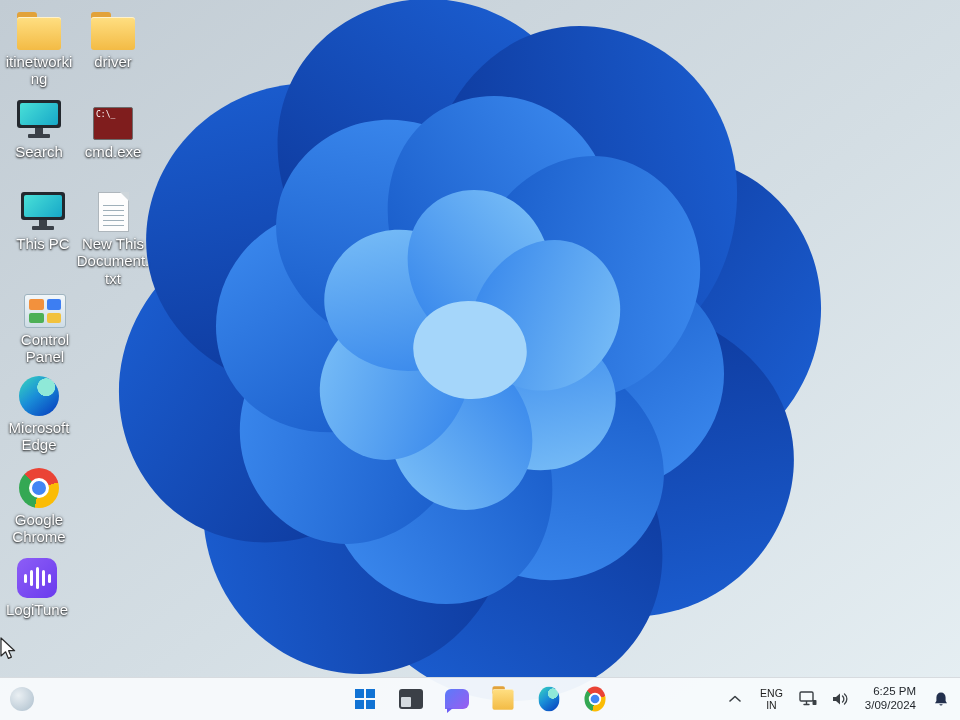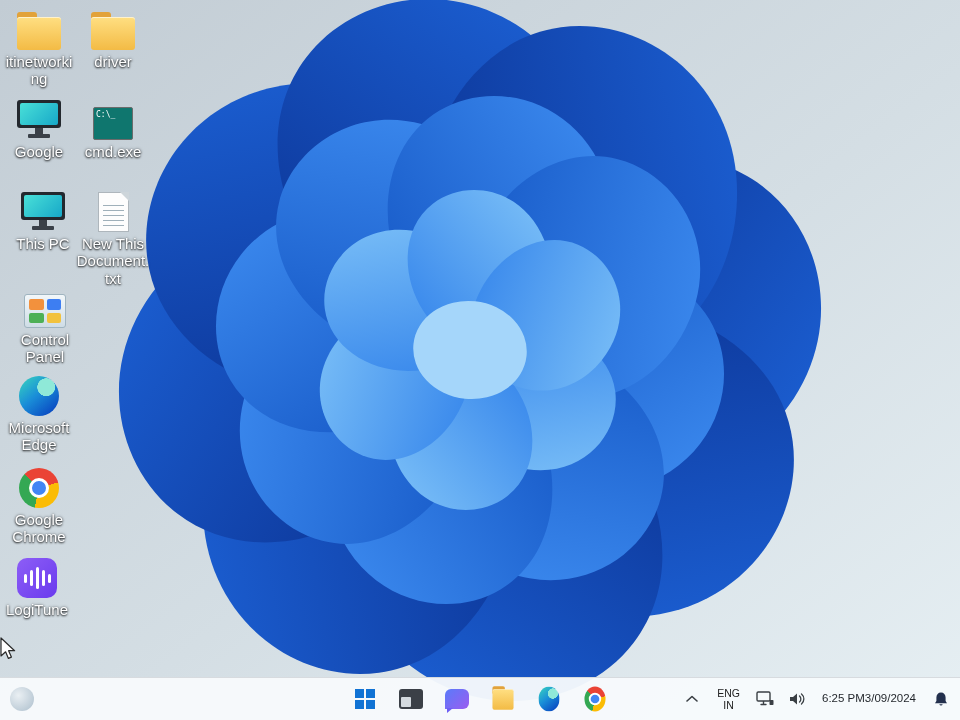--- a/index.html
+++ b/index.html
@@ -23,21 +23,21 @@
   .g-folder{width:44px;height:33px;position:relative;}
   .g-folder .back{position:absolute;left:0;top:-5px;width:20px;height:12px;background:#e2a23a;border-radius:3px 3px 0 0;}
   .g-folder .front{position:absolute;inset:0;background:linear-gradient(#ffdf82,#f3bb45);border-radius:3px;box-shadow:inset 0 1px 0 rgba(255,255,255,.6);}
   
   .g-monitor{width:44px;height:40px;position:relative;}
   .g-monitor .screen{position:absolute;left:0;top:0;width:44px;height:28px;background:#23282e;border-radius:3px;}
   .g-monitor .panel{position:absolute;left:3px;top:3px;width:38px;height:22px;background:linear-gradient(135deg,#49e0d8,#17a8c8);border-radius:2px;}
   .g-monitor .neck{position:absolute;left:18px;top:28px;width:8px;height:6px;background:#3a4048;}
   .g-monitor .base{position:absolute;left:11px;top:34px;width:22px;height:4px;background:#3a4048;border-radius:1px;}
   
-  .g-cmd{width:40px;height:33px;background:#0f766e;border:1px solid #6b6b6b;border-radius:2px;box-sizing:border-box;
+  .g-cmd{width:40px;height:33px;background:#7f1d1d;border:1px solid #6b6b6b;border-radius:2px;box-sizing:border-box;
     color:#fff;font-family:"DejaVu Sans Mono",monospace;font-size:8px;line-height:1;padding:3px 2px;text-align:left;}
   
   .g-doc{width:31px;height:40px;background:#fdfdfd;border:1px solid #aeb6bc;position:relative;box-sizing:border-box;}
   .g-doc .fold{position:absolute;right:-1px;top:-1px;width:0;height:0;border-style:solid;border-width:0 9px 9px 0;border-color:transparent #cdd5da transparent transparent;}
   .g-doc .lines{position:absolute;left:4px;right:4px;top:12px;height:22px;
     background:repeating-linear-gradient(#9fb0ba 0 1px,transparent 1px 5px);}
   
   .g-cpl{width:42px;height:34px;background:linear-gradient(#f2f7fa,#cfdde6);border:1px solid #9fb4c0;border-radius:3px;
     display:grid;grid-template-columns:1fr 1fr;gap:3px;padding:4px;box-sizing:border-box;}
   .g-cpl i{border-radius:2px;}
@@ -72,21 +72,21 @@
   .tb-search input{border:0;outline:0;background:transparent;font-size:13px;color:#3a3f44;width:110px;
     font-family:"Liberation Sans",sans-serif;}
   .winthumb{width:24px;height:20px;background:#3b4047;border-radius:3px;position:relative;}
   .winthumb::after{content:"";position:absolute;left:2px;bottom:2px;width:10px;height:10px;background:#d4dadf;border-radius:1px;}
   .chat{width:24px;height:20px;border-radius:6px 6px 6px 0;background:linear-gradient(135deg,#5a7bfa,#9a5cf0);position:relative;}
   .chat::after{content:"";position:absolute;left:2px;bottom:-4px;width:0;height:0;
     border-style:solid;border-width:5px 6px 0 0;border-color:#6d5ef5 transparent transparent transparent;}
   .tb-folder{transform:scale(.62);transform-origin:center;}
   .tb-right{position:absolute;right:8px;top:0;height:100%;display:flex;align-items:center;gap:10px;}
   .lang{display:flex;flex-direction:column;align-items:center;line-height:1.15;font-size:10.5px;color:#222;cursor:pointer;padding:2px 4px;}
-  .clock{display:flex;flex-direction:row;align-items:flex-end;line-height:1.2;font-size:11.5px;color:#1f2328;cursor:pointer;padding:2px 4px;}
+  .clock{display:flex;flex-direction:column;align-items:flex-end;line-height:1.2;font-size:11.5px;color:#1f2328;cursor:pointer;padding:2px 4px;}
   .trayico{cursor:pointer;display:flex;align-items:center;justify-content:center;width:22px;height:26px;}
 
   .cursor{position:absolute;left:0px;top:637px;z-index:9;pointer-events:none;}
 </style>
 </head>
 <body>
 
 <svg class="wallpaper" viewBox="0 0 960 720" preserveAspectRatio="none">
   <defs>
     <linearGradient id="bg" x1="0" y1="0" x2="1" y2="1">
@@ -162,21 +162,21 @@
 
 <div class="d-icon" style="left:2px;top:98px">
   <div class="glyph">
     <div class="g-monitor">
         <div class="screen"></div>
         <div class="panel"></div>
         <div class="neck"></div>
         <div class="base"></div>
       </div>
   </div>
-  <div class="label">Google</div>
+  <div class="label">Search</div>
 </div>
 <div class="d-icon" style="left:76px;top:98px">
   <div class="glyph">
     <div class="g-cmd">C:\_</div>
   </div>
   <div class="label">cmd.exe</div>
 </div>
 
 <div class="d-icon" style="left:6px;top:190px">
   <div class="glyph">

